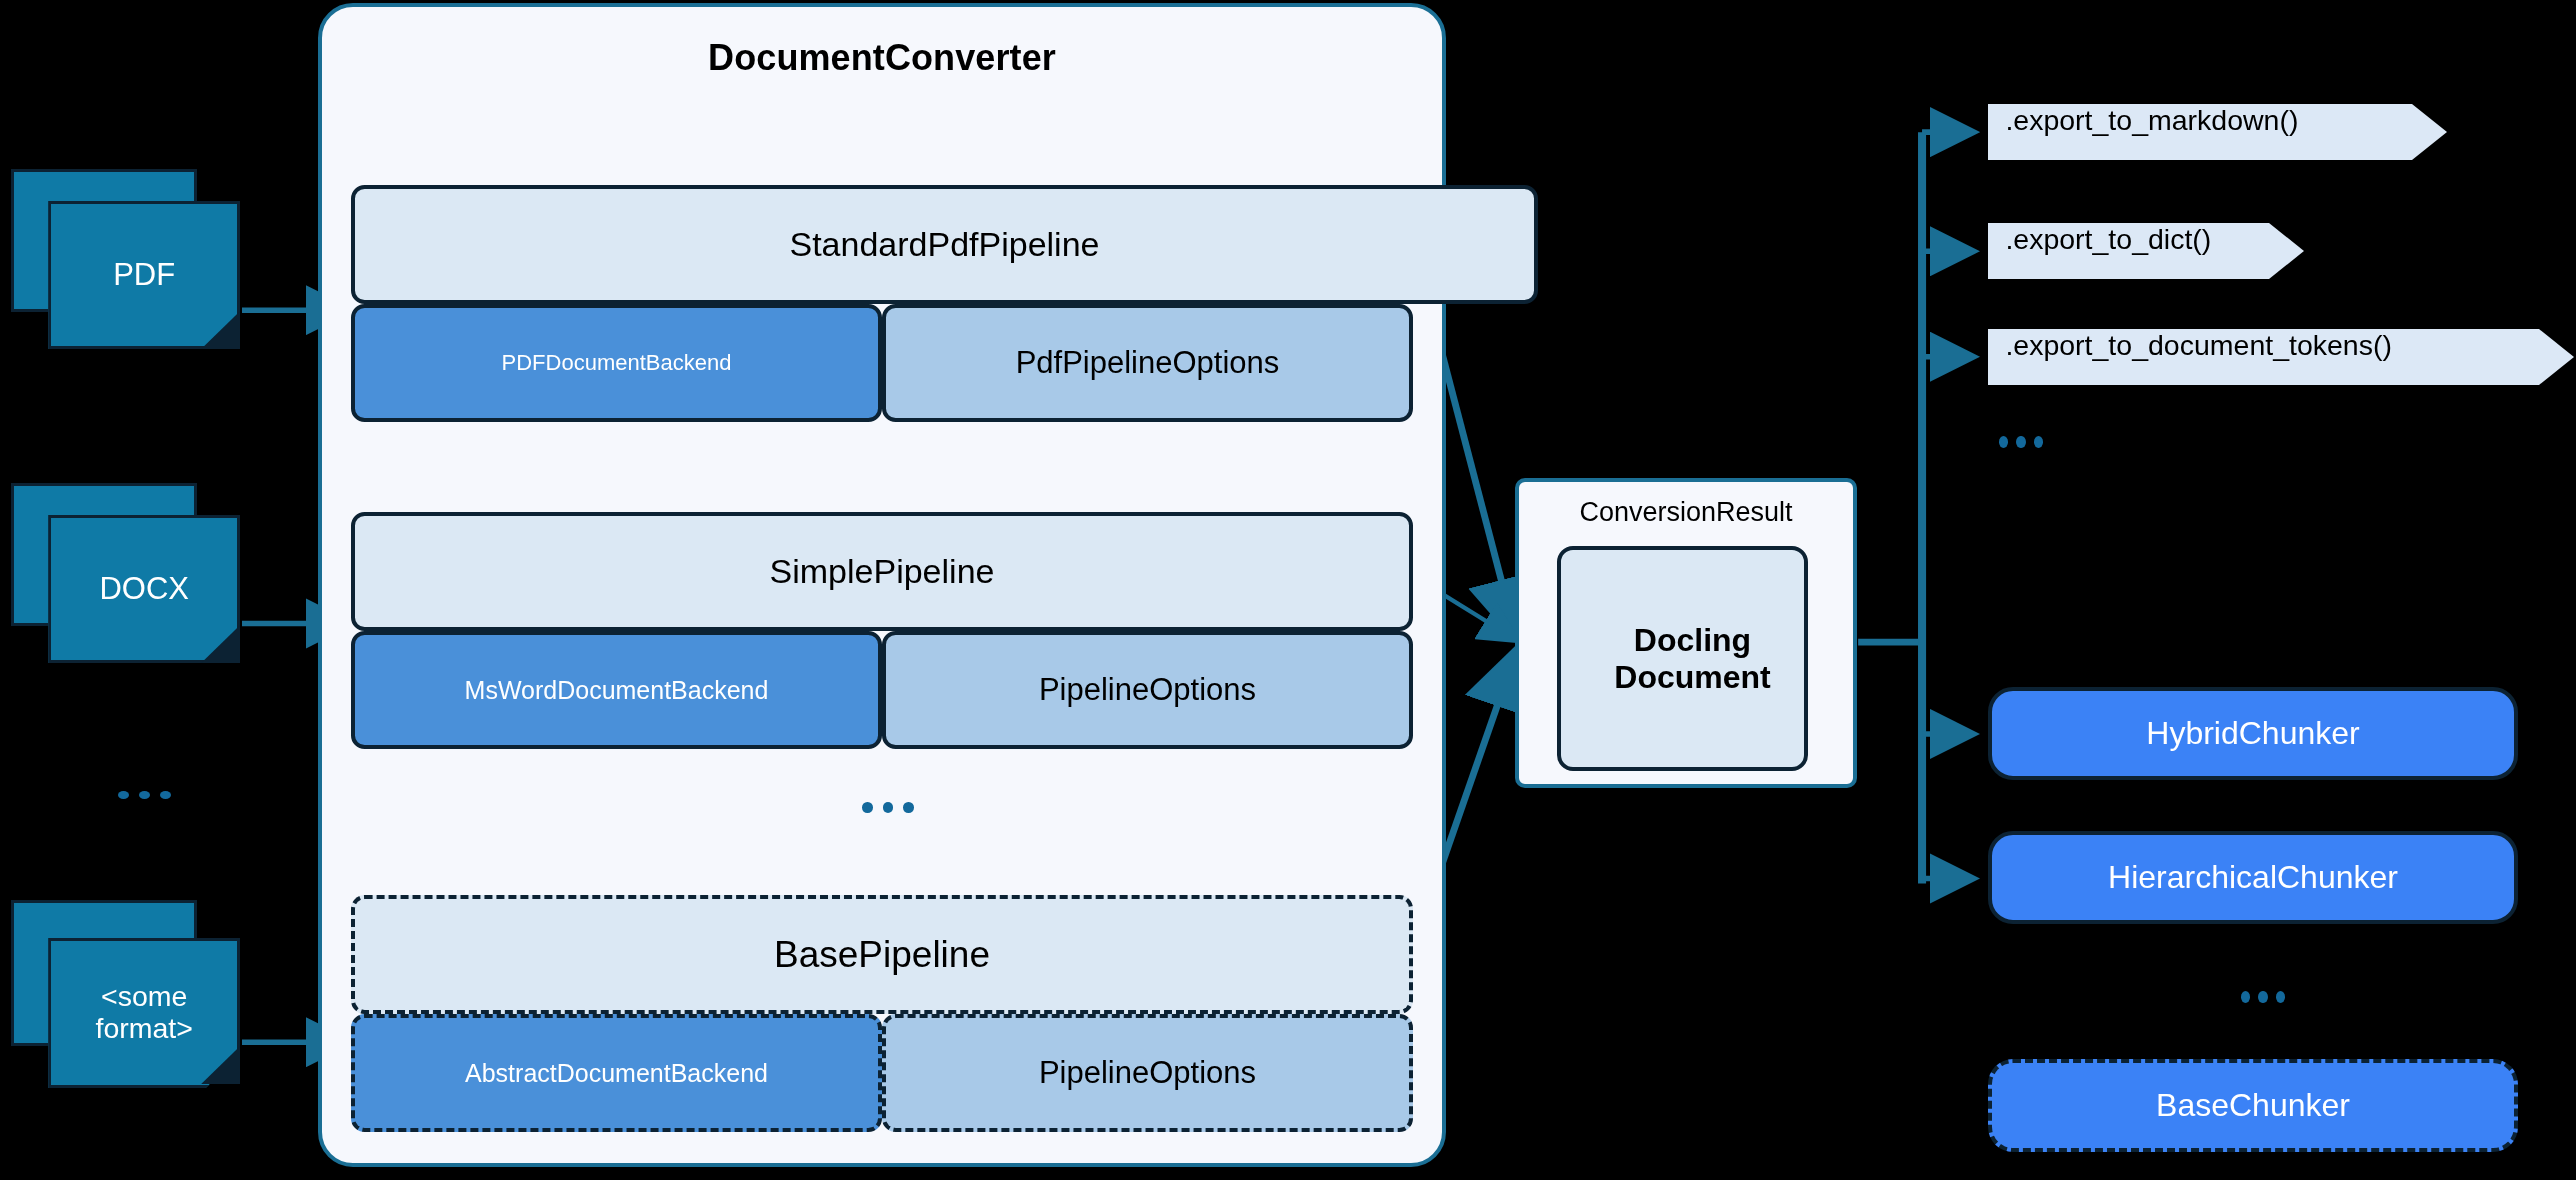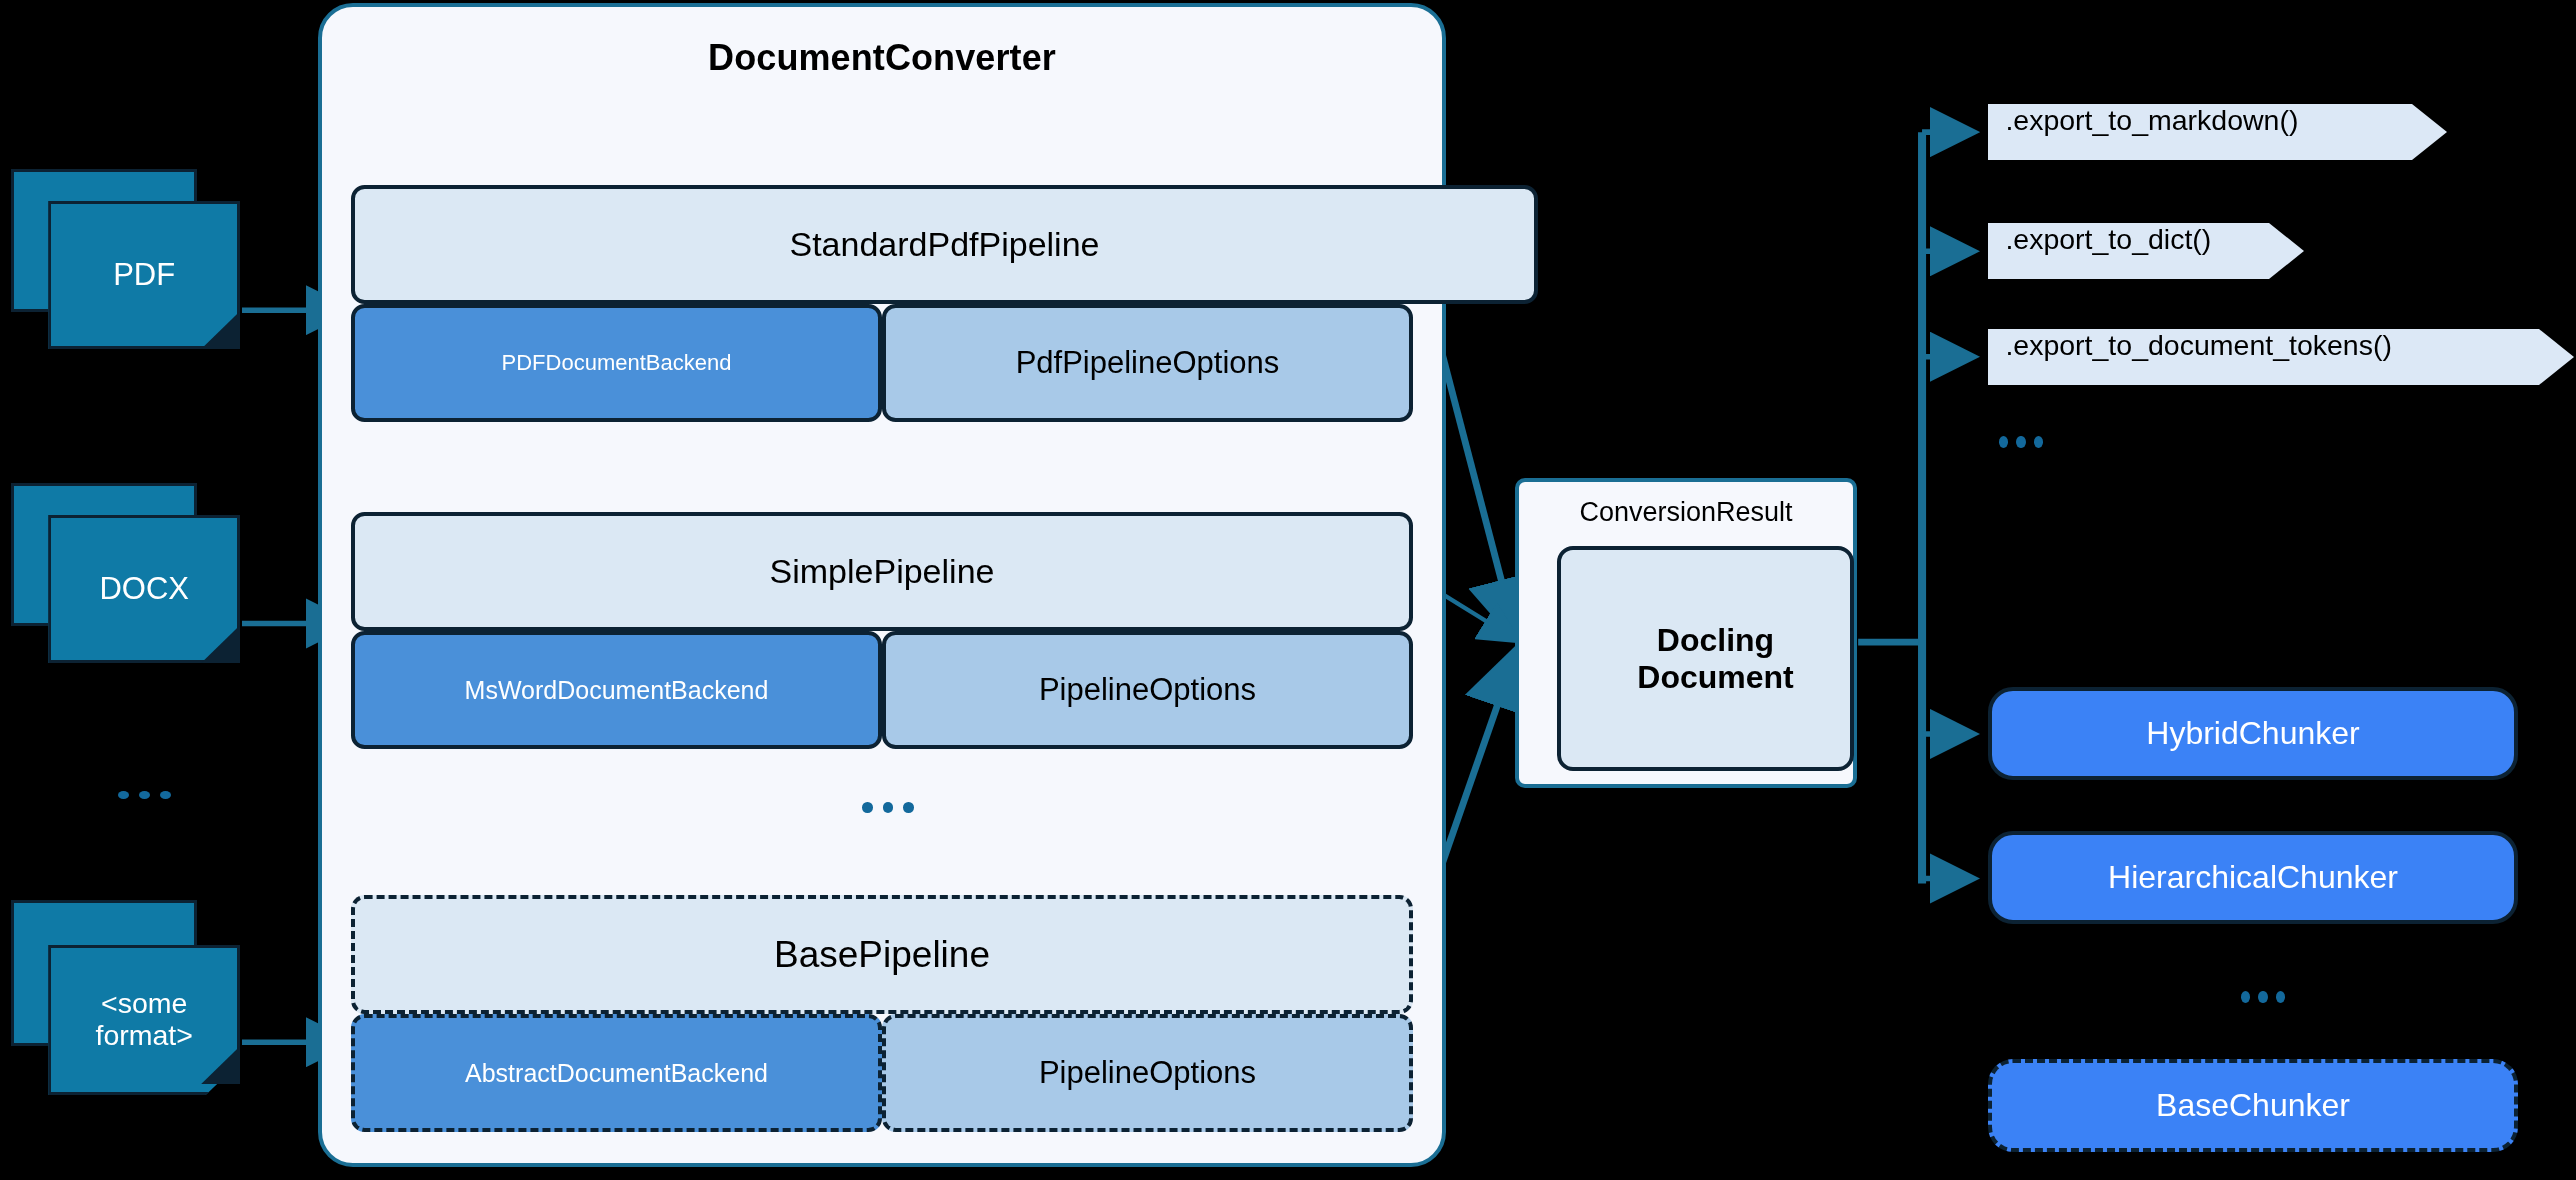--- a/index.html
+++ b/index.html
@@ -192,21 +192,21 @@
   </div>
 
   <div class="ellipsis" style="left:118px;top:791px;gap:10.5px;">
     <i style="width:10.5px;height:8px;"></i>
       <i style="width:10.5px;height:8px;"></i>
       <i style="width:10.5px;height:8px;"></i>
   </div>
 
   <div class="doc-group" style="left:11.2px;top:900px;width:231px;height:184px;">
     <div class="doc-back" style="width:186px;height:146px;"></div>
-    <div class="doc-front" style="left:37px;top:45px;width:192px;height:150px;font-size:28.5px;flex-direction:column;">
+    <div class="doc-front" style="left:37px;top:38px;width:192px;height:150px;font-size:28.5px;flex-direction:column;">
       <span class="doc-label">&lt;some</span>
       <span class="doc-label">format&gt;</span>
     </div>
     <div class="doc-fold" style="left:190px;top:146px;width:39px;height:38px;"></div>
   </div>
 
   <div id="converter-panel" style="left:318px;top:3.1px;width:1128px;height:1164px;">
     <div id="converter-title" style="top:30px;font-size:36px;">DocumentConverter</div>
   </div>
 
@@ -242,21 +242,21 @@
   <div class="pipeline-backend dashed" style="left:351px;top:1014px;width:531px;height:118px;font-size:25px;">
     <span>AbstractDocumentBackend</span>
   </div>
   <div class="pipeline-options dashed" style="left:882px;top:1014px;width:531px;height:118px;font-size:31px;">
     <span>PipelineOptions</span>
   </div>
 
   <div id="conversion-result" style="left:1515px;top:478px;width:342px;height:310px;">
     <div id="conversion-result-label" style="top:15px;font-size:27px;">ConversionResult</div>
   </div>
-  <div id="docling-document" style="left:1557px;top:546px;width:297px;height:225px;font-size:32px;flex-direction:column;padding-left:20px;">
+  <div id="docling-document" style="left:1557px;top:546px;width:251px;height:225px;font-size:32px;flex-direction:column;padding-left:20px;">
     <span>Docling</span>
     <span>Document</span>
   </div>
 
   <div class="export-shape" style="left:1988px;top:104px;width:459px;height:56px;font-size:28.5px;clip-path:polygon(0 0, calc(100% - 35px) 0, 100% 50%, calc(100% - 35px) 100%, 0 100%);">
     <span>.export_to_markdown()</span>
   </div>
 
   <div class="export-shape" style="left:1988px;top:223px;width:316px;height:56px;font-size:28.5px;clip-path:polygon(0 0, calc(100% - 35px) 0, 100% 50%, calc(100% - 35px) 100%, 0 100%);">
     <span>.export_to_dict()</span>

